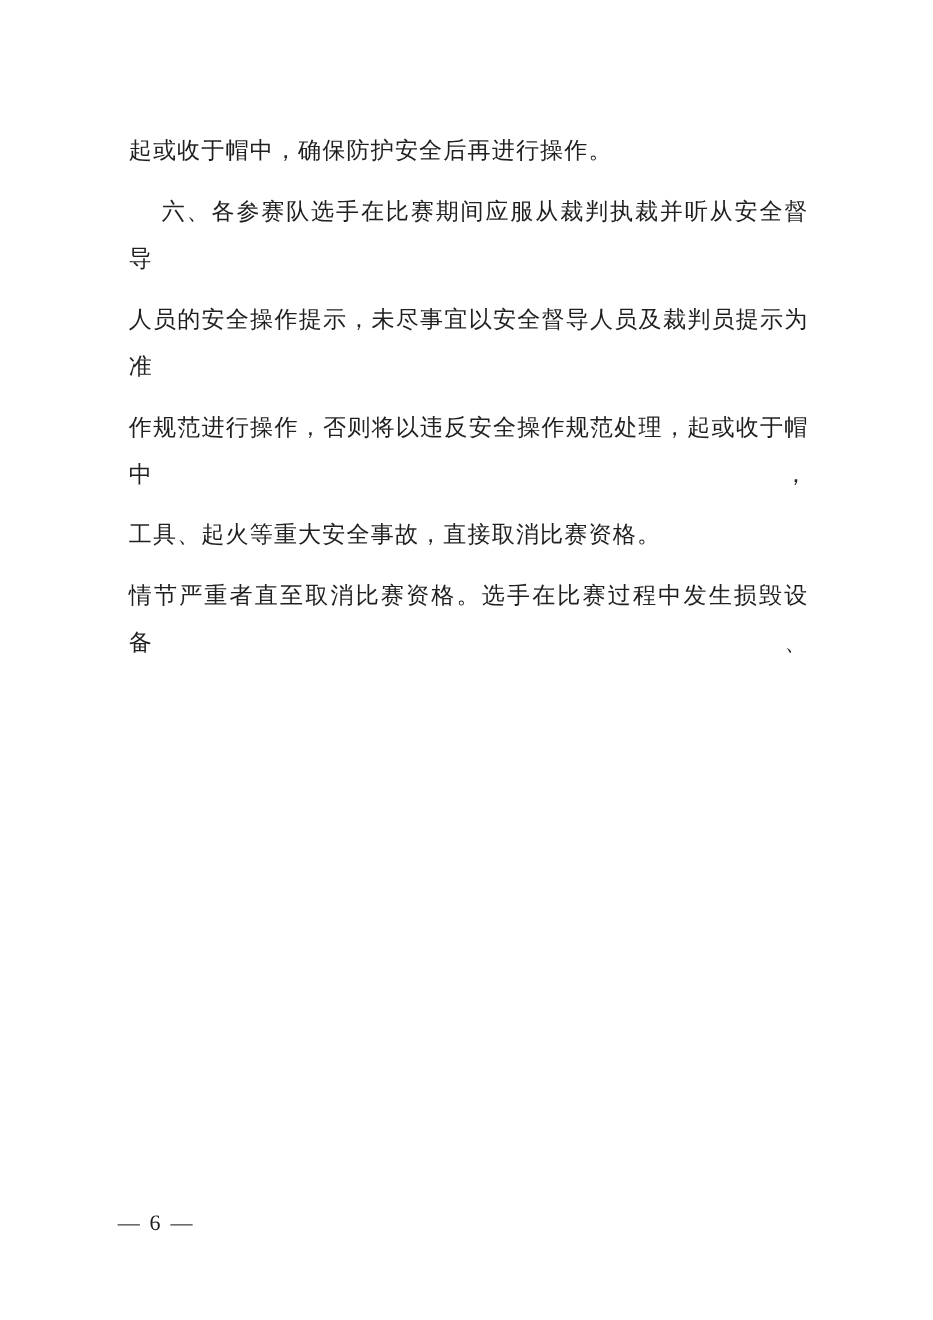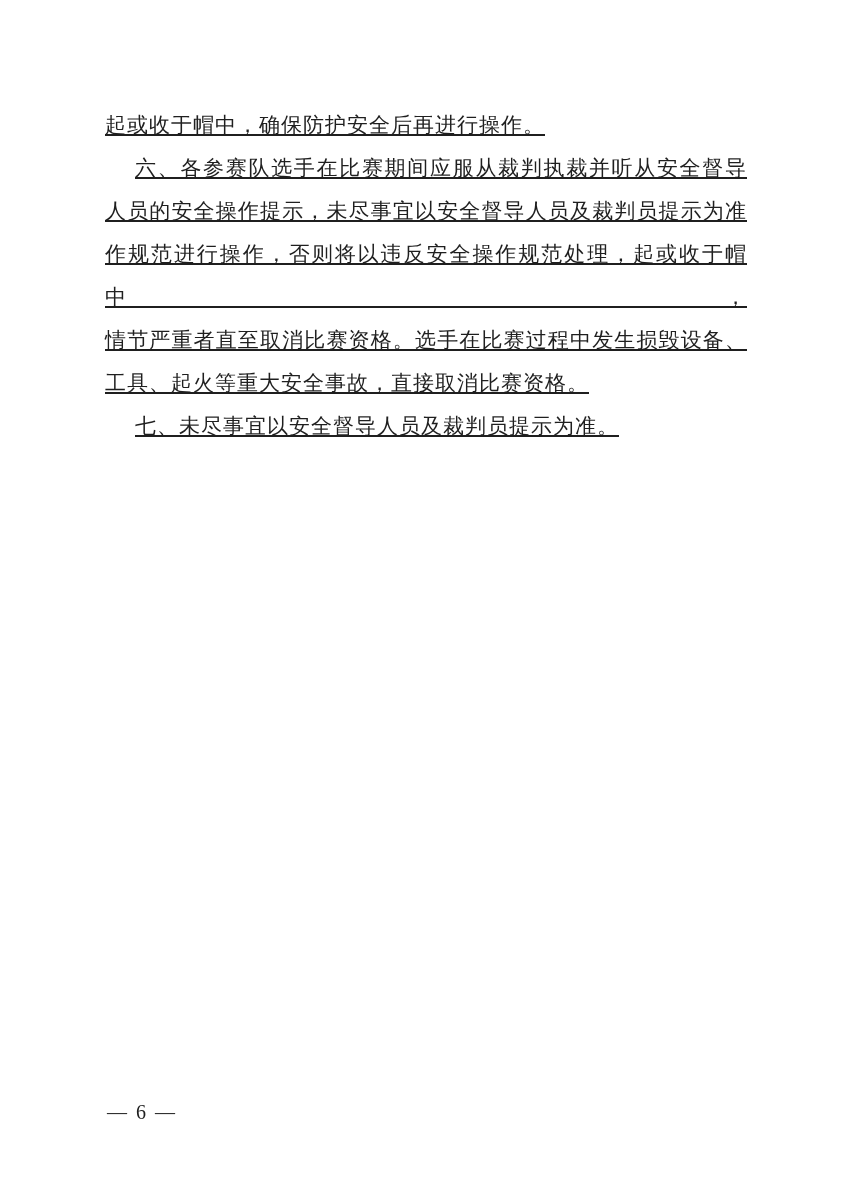--- a/index.html
+++ b/index.html
@@ -20,28 +20,27 @@
     inset: 0;
     background: #ffffff;
   }
   .body-text {
     position: absolute;
     left: 105px;
     top: 104px;
     width: 642px;
   }
   .line {
-    margin: 0;
+    margin: 12px;
     padding: 0;
     font-size: 21px;
     line-height: 43px;
     letter-spacing: 1px;
     white-space: nowrap;
     color: #1f1f1f;
-    text-decoration: underline;
   }
   .line.justify {
     white-space: normal;
     text-align: justify;
     text-align-last: justify;
     text-justify: inter-character;
   }
   .line.indent {
     text-indent: 30px;
   }
@@ -58,22 +57,21 @@
 </head>
 <body>
 
 <div class="page">
 
   <section class="body-text">
     <p class="line">起或收于帽中，确保防护安全后再进行操作。</p>
     <p class="line indent justify">六、各参赛队选手在比赛期间应服从裁判执裁并听从安全督导</p>
     <p class="line justify">人员的安全操作提示，未尽事宜以安全督导人员及裁判员提示为准</p>
     <p class="line justify">作规范进行操作，否则将以违反安全操作规范处理，起或收于帽中，</p>
+    <p class="line">工具、起火等重大安全事故，直接取消比赛资格。</p>
     <p class="line justify">情节严重者直至取消比赛资格。选手在比赛过程中发生损毁设备、</p>
-    <p class="line">工具、起火等重大安全事故，直接取消比赛资格。</p>
-    <p class="line indent">七、未尽事宜以安全督导人员及裁判员提示为准。</p>
   </section>
 
   <footer class="page-footer">
     <span>— 6 —</span>
   </footer>
 
 </div>
 
 </body></html>

